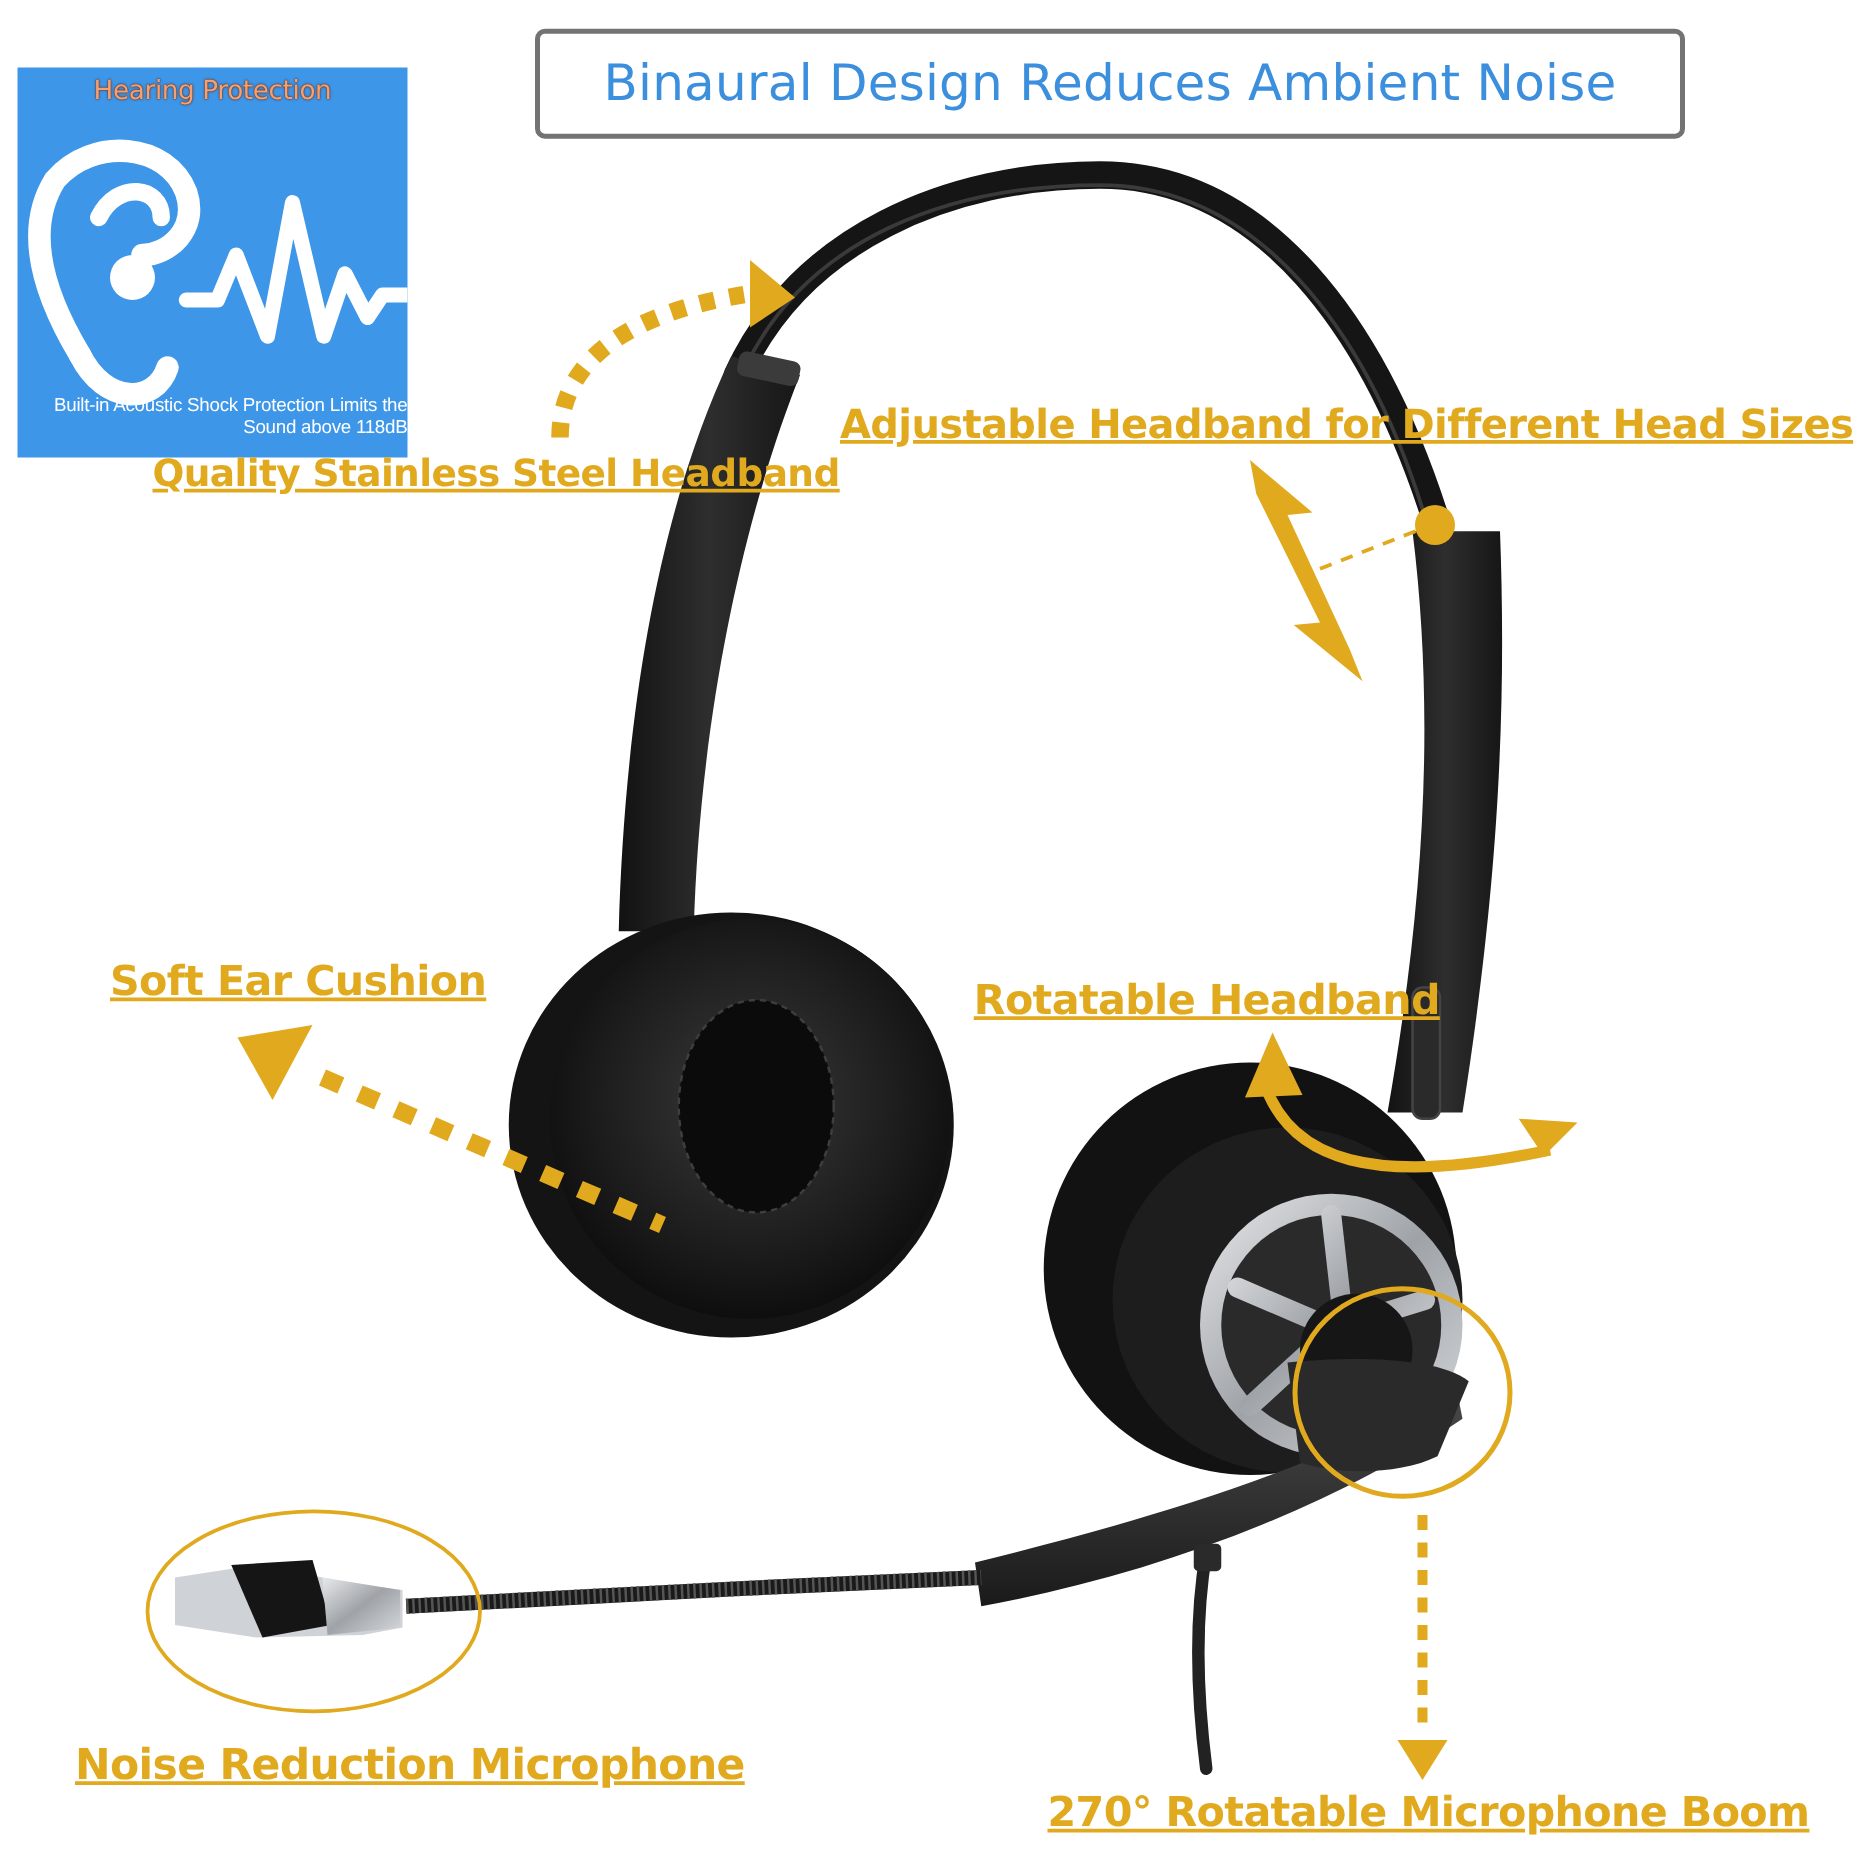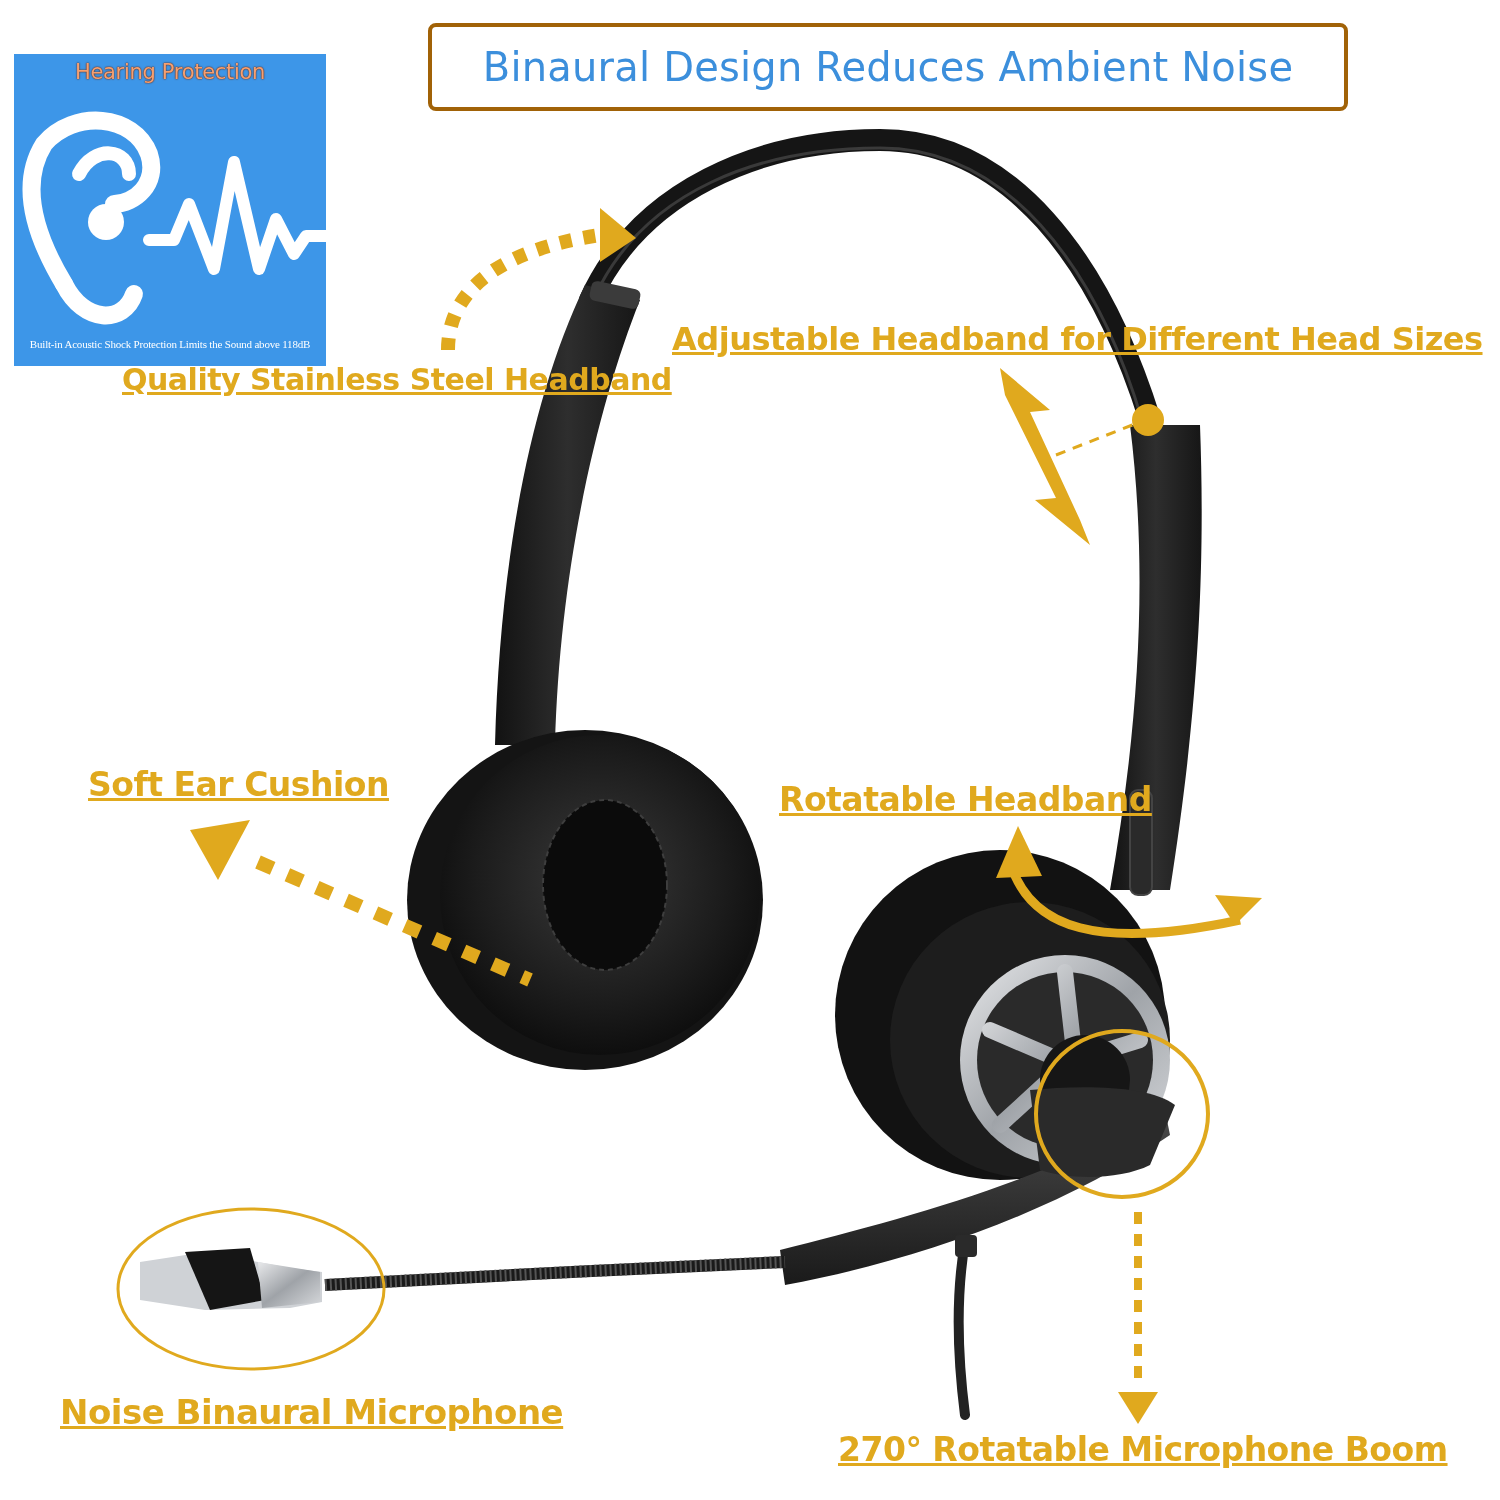--- a/index.html
+++ b/index.html
@@ -10,28 +10,28 @@
     background: #3d96e8;
     margin-top: 20px;
   }
   .badge-title {
     position: absolute; left: 0; right: 0; top: 6px; text-align: center;
     font-family: "DejaVu Sans", sans-serif; font-size: 21px; color: #f4a072;
     text-shadow: 0 0 2px #6b2a10, 0 0 1px #6b2a10;
     letter-spacing: -0.3px;
   }
   .badge-note {
-    position: absolute; left: 0; right: 0; bottom: 16px; text-align: center;
-    font-family: Liberation Serif, serif; font-size: 11px; color: #ffffff;
+    position: absolute; left: 0; right: 0; bottom: 16px; text-align: right;
+    font-family: Liberation Sans, sans-serif; font-size: 15px; color: #ffffff;
     letter-spacing: -0.2px;
   }
   .badge svg { position: absolute; left: 0; top: 0; }
   .title-box {
     left: 428px; top: 23px; width: 920px; height: 88px;
-    border: 4px solid #a16207; border-radius: 8px; box-sizing: border-box;
+    border: 4px solid #737373; border-radius: 8px; box-sizing: border-box;
     display: flex; align-items: center; justify-content: center;
     background: #fff;
   }
   .title-text {
     font-family: "DejaVu Sans", sans-serif; font-size: 40px; color: #3c8fdc;
     letter-spacing: 0.2px;
   }
   .label {
     font-family: "DejaVu Sans", sans-serif; font-weight: bold; color: #e0a91e;
     white-space: nowrap; letter-spacing: -0.5px; text-decoration: underline;
@@ -146,14 +146,14 @@
 </div>
 
 <div class="abs title-box">
   <span class="title-text">Binaural Design Reduces Ambient Noise</span>
 </div>
 
 <div class="abs label" style="left:86px; top:362px; font-size:30px;margin-left:36px;">Quality Stainless Steel Headband</div>
 <div class="abs label" style="left:672px; top:320px; font-size:32px;">Adjustable Headband for Different Head Sizes</div>
 <div class="abs label" style="left:88px; top:765px; font-size:33px;">Soft Ear Cushion</div>
 <div class="abs label" style="left:738px; top:780px; font-size:33px;margin-left:41px;">Rotatable Headband</div>
-<div class="abs label" style="left:60px; top:1392px; font-size:34px;">Noise Binaural Microphone</div>
+<div class="abs label" style="left:60px; top:1392px; font-size:34px;">Noise Reduction Microphone</div>
 <div class="abs label" style="left:838px; top:1430px; font-size:33px;">270° Rotatable Microphone Boom</div>
 
 </body></html>

